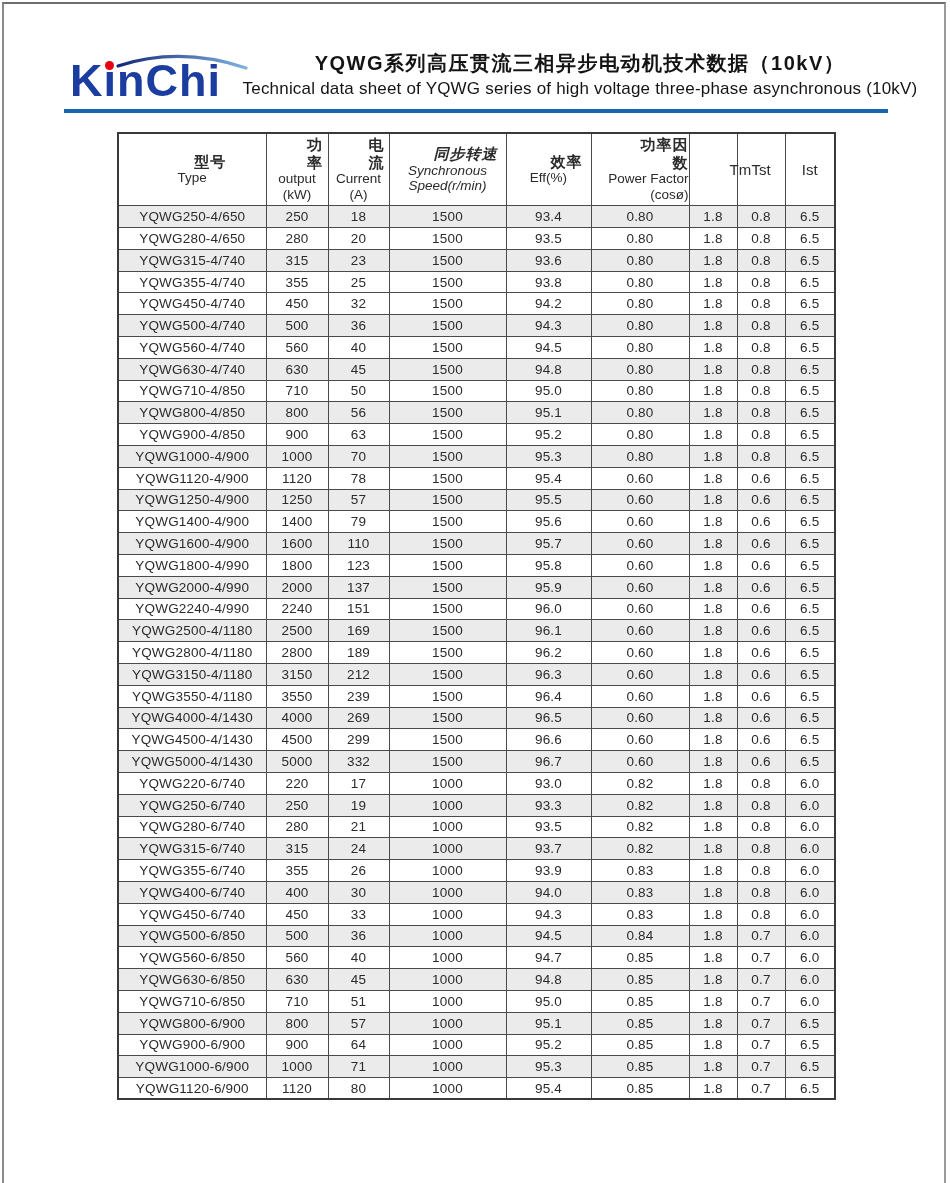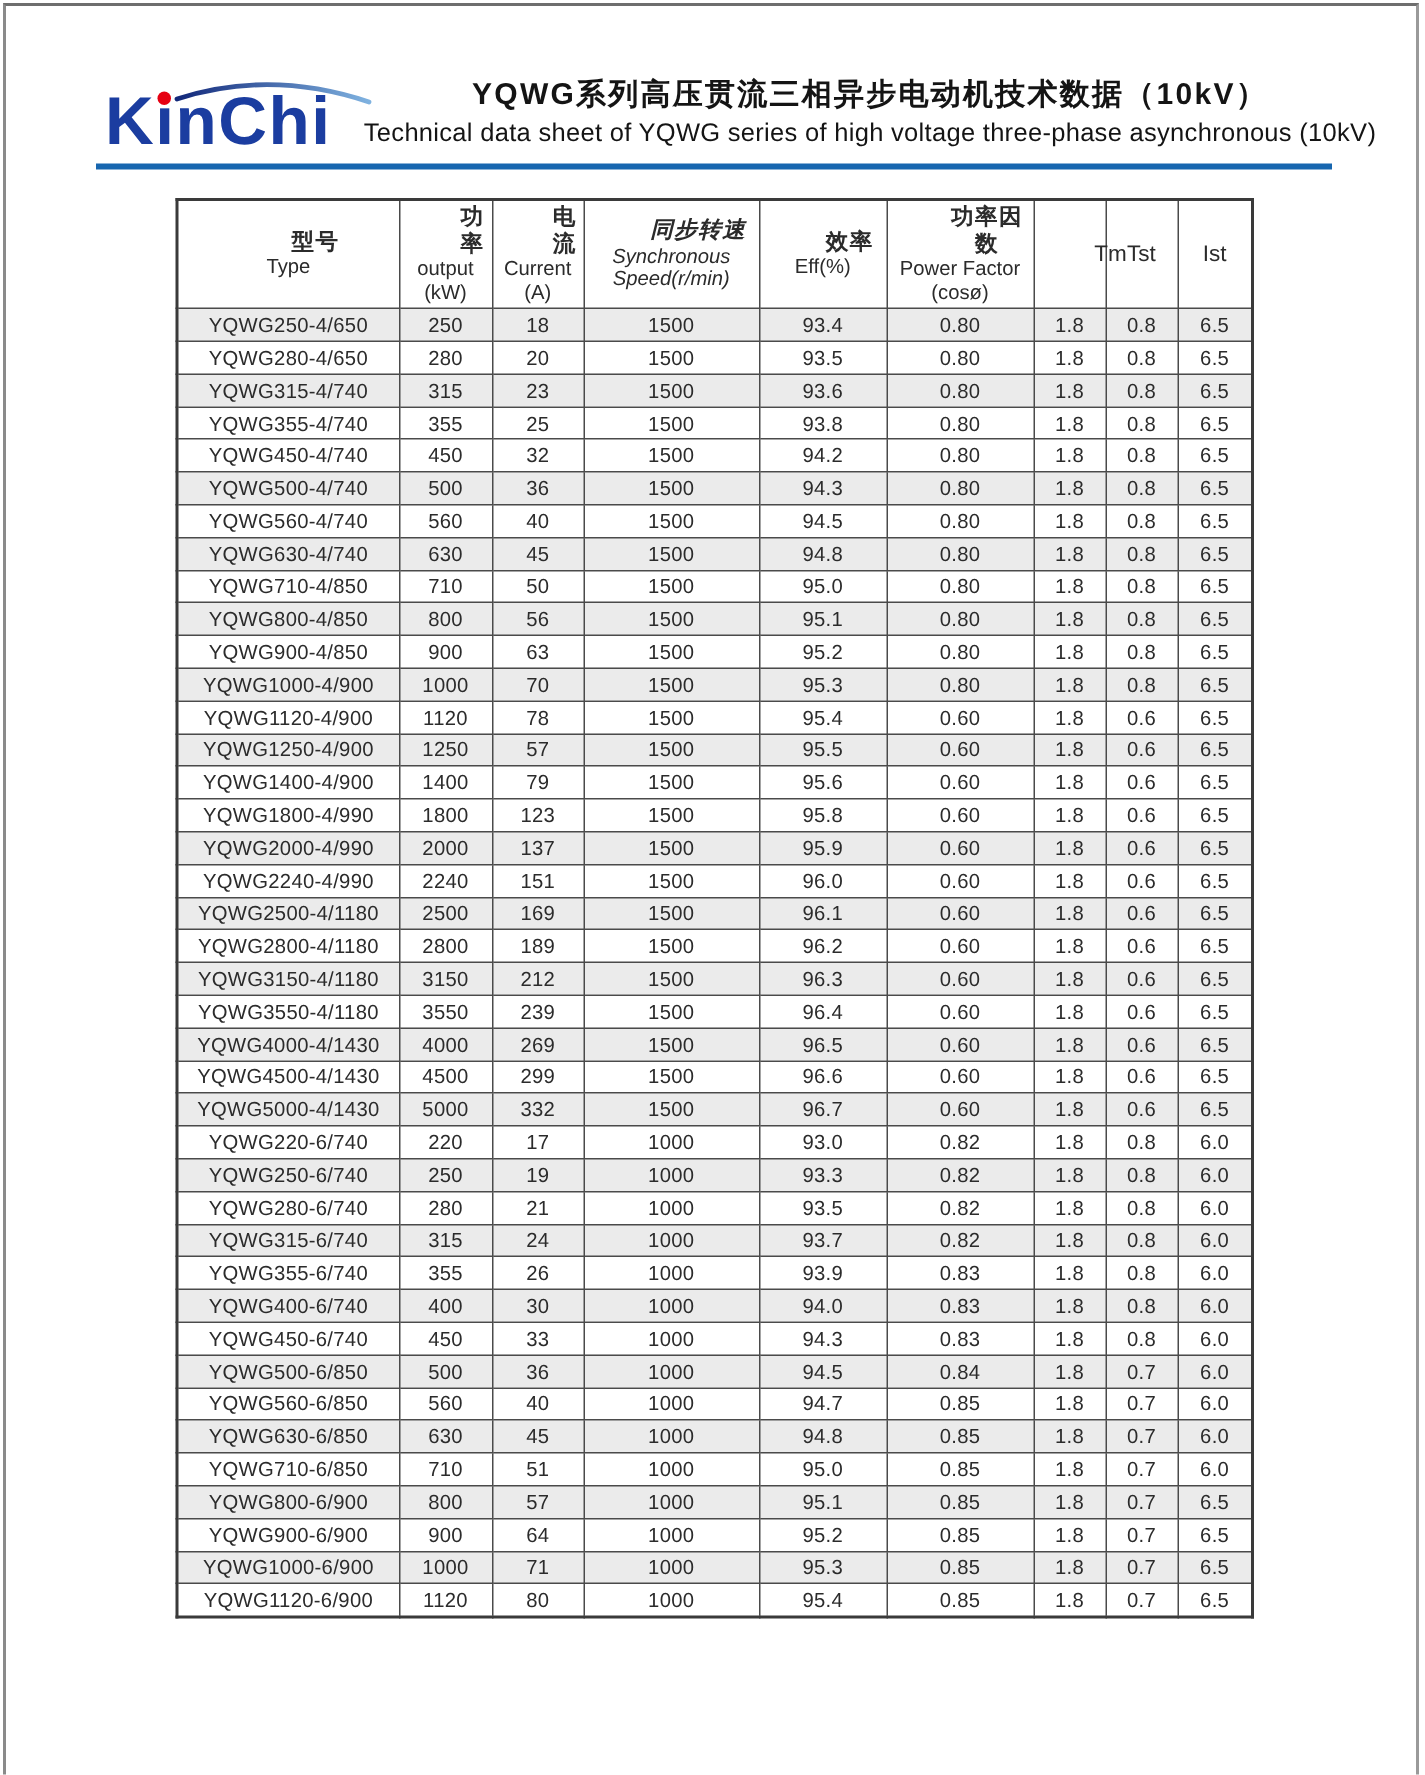--- a/index.html
+++ b/index.html
@@ -39,21 +39,21 @@
   table.spec tbody tr.shaded td { background:#ebebeb; }
   table.spec tbody tr td { background:#ffffff; }
   table.spec tbody tr.shaded td { background:#ebebeb; }
 
   
   table.spec th:nth-child(1){ width:148px; }
   table.spec th:nth-child(2){ width:62px; }
   table.spec th:nth-child(3){ width:61px; }
   table.spec th:nth-child(4){ width:117px;font-style:italic; }
   table.spec th:nth-child(5){ width:85px; }
-  table.spec th:nth-child(6){ width:98px; }
+  table.spec th:nth-child(6){ width:98px;text-align:right; }
   table.spec th:nth-child(7){ width:48px;padding-left:40px; }
   table.spec th:nth-child(8){ width:48px; }
   table.spec th:nth-child(9){ width:50px; }
 </style>
 </head>
 <body>
 
 <div class="page">
 
   <div class="logo">
@@ -278,20 +278,31 @@
           <td>YQWG1400-4/900</td>
           <td>1400</td>
           <td>79</td>
           <td>1500</td>
           <td>95.6</td>
           <td>0.60</td>
           <td>1.8</td>
           <td>0.6</td>
           <td>6.5</td>
         </tr>
+        <tr class="shaded">
+          <td>YQWG1600-4/900</td>
+          <td>1600</td>
+          <td>110</td>
+          <td>1500</td>
+          <td>95.7</td>
+          <td>0.60</td>
+          <td>1.8</td>
+          <td>0.6</td>
+          <td>6.5</td>
+        </tr>
         <tr>
           <td>YQWG1800-4/990</td>
           <td>1800</td>
           <td>123</td>
           <td>1500</td>
           <td>95.8</td>
           <td>0.60</td>
           <td>1.8</td>
           <td>0.6</td>
           <td>6.5</td>

